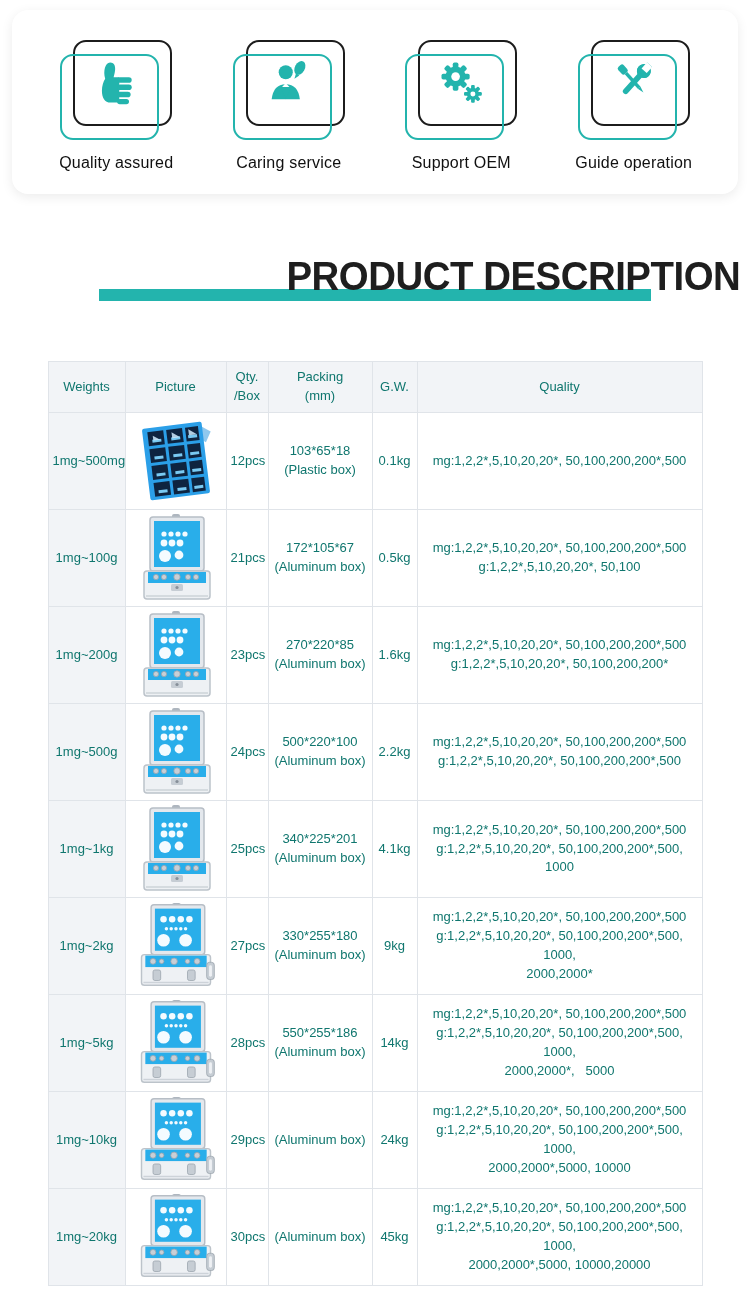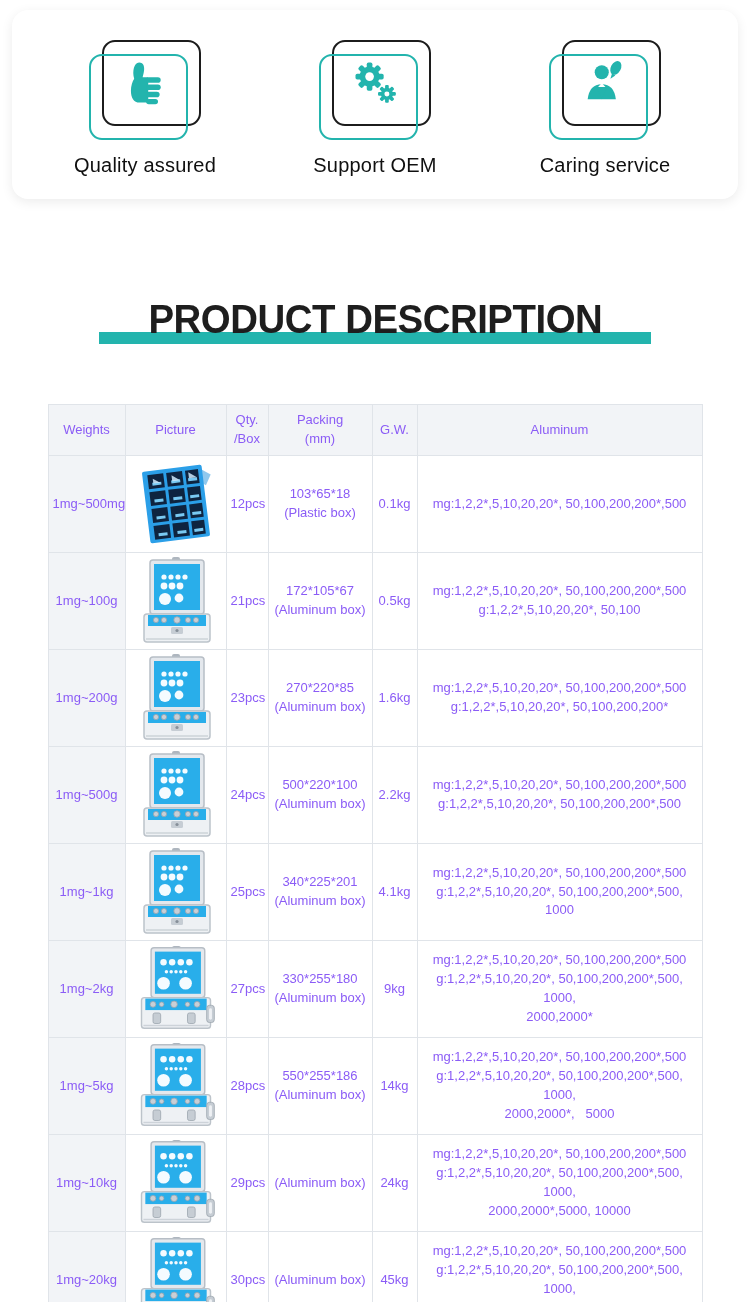--- a/index.html
+++ b/index.html
@@ -49,28 +49,28 @@
     border: 2.5px solid #23b4ad;
     border-radius: 13px;
   }
   .icon-glyph {
     position: absolute;
     top: 16px; left: 30px;
     width: 52px; height: 52px;
   }
   .icon-glyph svg { width: 52px; height: 52px; display: block; }
   .feature-label {
-    font-size: 20px;
+    font-size: 16px;
     color: #101010;
     letter-spacing: 0.2px;
     white-space: nowrap;
   }
 
   
-  .section-head { margin-top: 98px; text-align: center; }
+  .section-head { margin-top: 60px; text-align: right; }
   .section-title {
     position: relative;
     z-index: 2;
     display: inline-block;
     font-size: 40px;
     font-weight: bold;
     color: #1e1e1e;
     letter-spacing: -0.5px;
     transform: scaleX(.96);
   }
@@ -83,21 +83,21 @@
     background: #23b4ad;
   }
 
   
   table.product-table {
     width: 654px;
     margin: 60px auto 0;
     border-collapse: collapse;
     table-layout: fixed;
     font-size: 13px;
-    color: #8b5cf6;
+    color: #0f766e;
   }
   .product-table th, .product-table td {
     border: 1px solid #e0e4e9;
     text-align: center;
     vertical-align: middle;
     padding: 3px 4px;
     line-height: 1.45;
   }
   .product-table thead tr { height: 51px; }
   .product-table tbody tr { height: 97px; }
@@ -132,20 +132,38 @@
   <svg viewBox="0 0 48 48" fill="#23b4ad" xmlns="http://www.w3.org/2000/svg">
     <path d="M14 21 C 12 14 14 6 18.5 6 c 4.5 0 5.5 4.5 4.3 9.5 L 21.8 19.5 L 27 19.5 L 27 43 L 19 43 c -5.5 0 -8 -4.5 -8 -11 c 0 -4.5 1.4 -8.5 3 -11 z"></path>
     <rect x="25" y="19.5" width="13.5" height="5.2" rx="2.6"></rect>
     <rect x="25" y="26.2" width="13.5" height="5.2" rx="2.6"></rect>
     <rect x="25" y="32.9" width="12.5" height="5.2" rx="2.6"></rect>
     <rect x="25" y="39.6" width="11" height="5" rx="2.5"></rect>
   </svg>
 </span>
     </div>
     <span class="feature-label">Quality assured</span>
+  </div>
+
+  <div class="feature">
+    <div class="icon-frame">
+      <div class="frame-black"></div>
+      <div class="frame-teal"></div>
+      <span class="icon-glyph">
+  <svg viewBox="0 0 48 48" fill="#23b4ad" xmlns="http://www.w3.org/2000/svg">
+    <circle cx="21" cy="15" r="6.5"></circle>
+    <path d="M8 40 q 1.5 -14 13 -14 q 11.5 0 13 14 z"></path>
+    <path d="M21 26 l 4.5 5 l -4.5 9 l -4.5 -9 z" fill="#23b4ad"></path>
+    <path d="M21 25 l 3.4 3.6 h -6.8 z" fill="#ffffff"></path>
+    <ellipse cx="34" cy="11" rx="4.6" ry="6.8" transform="rotate(28 34 11)"></ellipse>
+    <path d="M30.5 16 l -1.5 5 l 4.5 -3 z"></path>
+  </svg>
+</span>
+    </div>
+    <span class="feature-label">Caring service</span>
   </div>
 
   <div class="feature">
     <div class="icon-frame">
       <div class="frame-black"></div>
       <div class="frame-teal"></div>
       <span class="icon-glyph">
   <svg viewBox="0 0 48 48" fill="#23b4ad" xmlns="http://www.w3.org/2000/svg">
     <g transform="translate(19,19)">
       <g>
@@ -180,32 +198,36 @@
     </div>
     <span class="feature-label">Support OEM</span>
   </div>
 
   <div class="feature">
     <div class="icon-frame">
       <div class="frame-black"></div>
       <div class="frame-teal"></div>
       <span class="icon-glyph">
   <svg viewBox="0 0 48 48" fill="#23b4ad" xmlns="http://www.w3.org/2000/svg">
-    <circle cx="21" cy="15" r="6.5"></circle>
-    <path d="M8 40 q 1.5 -14 13 -14 q 11.5 0 13 14 z"></path>
-    <path d="M21 26 l 4.5 5 l -4.5 9 l -4.5 -9 z" fill="#23b4ad"></path>
-    <path d="M21 25 l 3.4 3.6 h -6.8 z" fill="#ffffff"></path>
-    <ellipse cx="34" cy="11" rx="4.6" ry="6.8" transform="rotate(28 34 11)"></ellipse>
-    <path d="M30.5 16 l -1.5 5 l 4.5 -3 z"></path>
+    <g transform="rotate(-42 24 24)">
+      <rect x="20.6" y="4" width="6.8" height="9" rx="2.2"></rect>
+      <rect x="22.4" y="13" width="3.2" height="18"></rect>
+      <path d="M22.4 31 h 3.2 l -1.6 6 z"></path>
+    </g>
+    <g transform="rotate(42 24 24)">
+      <path d="M24 4 a 6.4 6.4 0 1 0 0.01 0 z M 21 2.5 h 6 v 7 h -6 z" fill-rule="evenodd"></path>
+      <circle cx="24" cy="10.4" r="6.4"></circle>
+      <rect x="20.8" y="2.5" width="6.4" height="7.5" fill="#ffffff"></rect>
+      <rect x="21.4" y="14" width="5.2" height="24" rx="2.4"></rect>
+    </g>
   </svg>
 </span>
     </div>
-    <span class="feature-label">Caring service</span>
+    <span class="feature-label">Guide operation</span>
   </div>
-
 </div>
 </div>
 
 <div class="section-head">
   <div class="section-title">PRODUCT DESCRIPTION</div>
   <div class="title-bar"></div>
 </div>
 
 <table class="product-table">
   <colgroup>
@@ -218,21 +240,21 @@
   </colgroup>
   <thead>
     <tr>
         <th>Weights</th>
         <th>Picture</th>
         <th>Qty.
 /Box</th>
         <th>Packing
 (mm)</th>
         <th>G.W.</th>
-        <th>Aluminum</th>
+        <th>Quality</th>
       </tr>
   </thead>
   <tbody>
       <tr>
         <td><span class="cell-text">1mg~500mg</span></td>
         <td>
           <div class="photo-wrap">
   <svg width="92" height="82" viewBox="0 0 92 82" xmlns="http://www.w3.org/2000/svg">
     <g transform="rotate(-7 46 41)">
       <path d="M70 6 l 14 10 l -6 10 l -12 -9 z" fill="#8fc8ee"></path>

